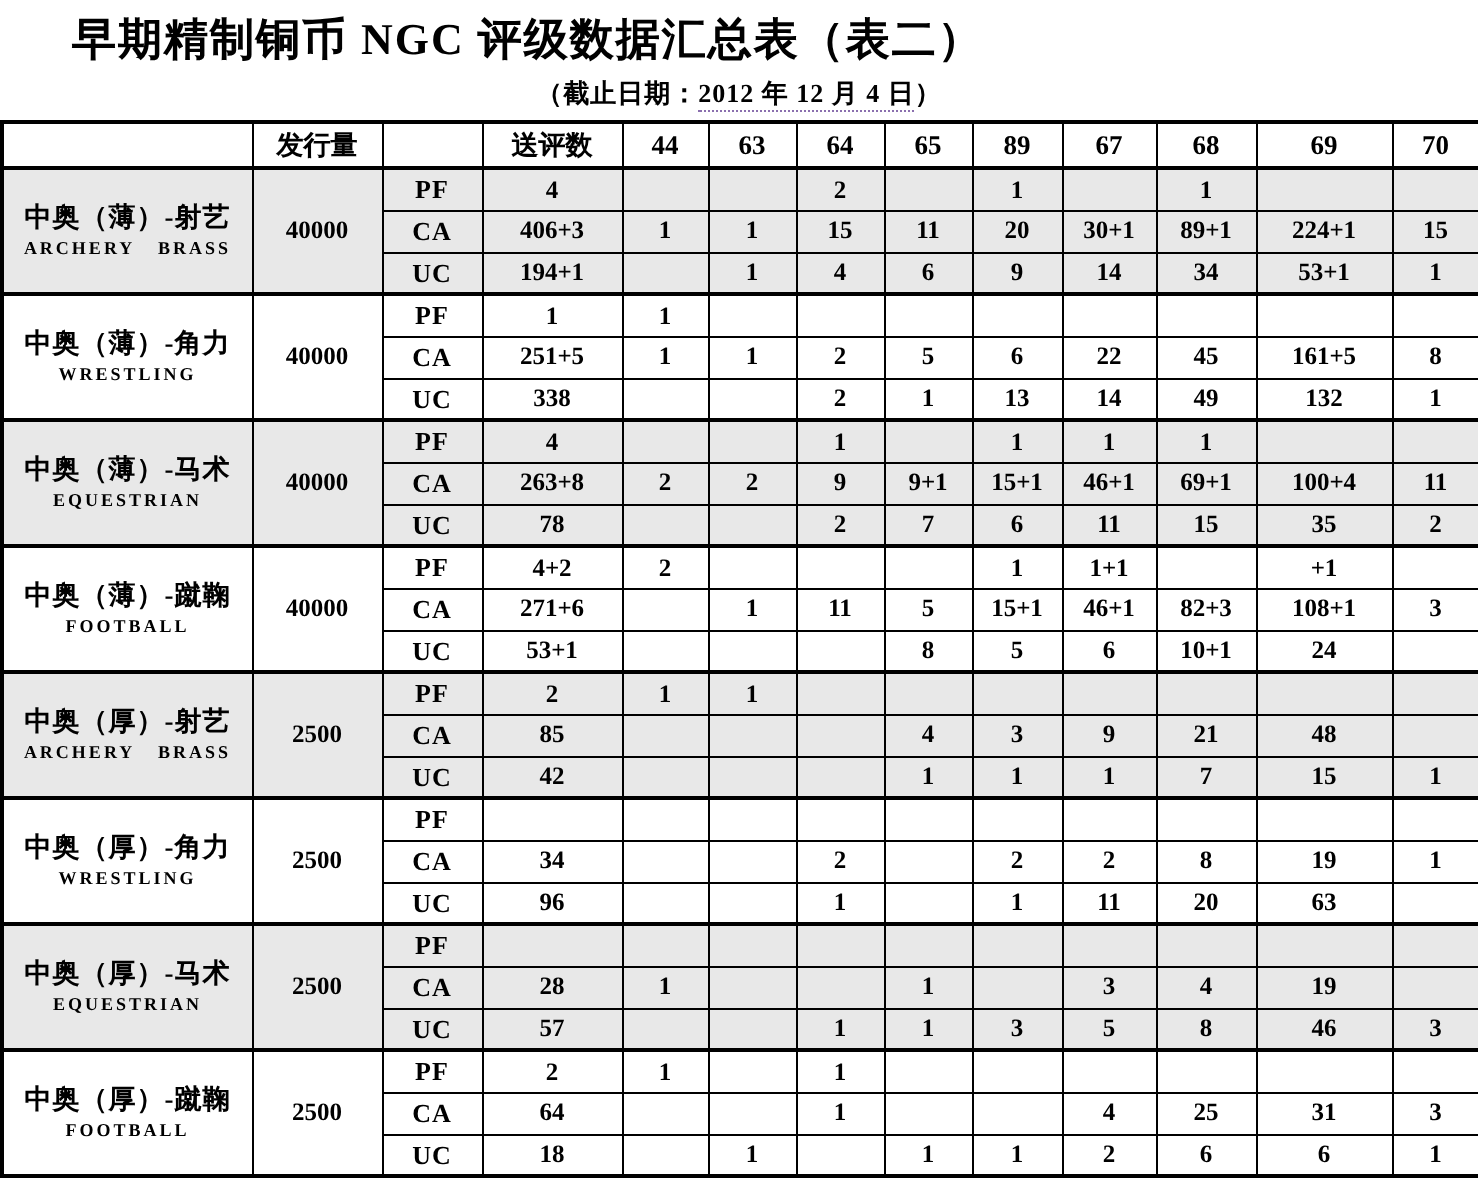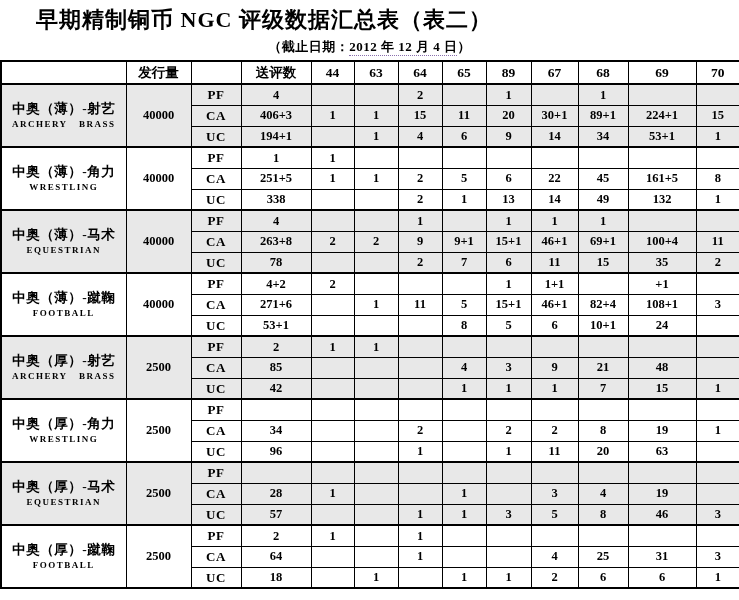--- a/index.html
+++ b/index.html
@@ -237,21 +237,21 @@
         </tr>
         <tr>
           <td class="type-cell">CA</td>
           <td>271+6</td>
           <td></td>
           <td>1</td>
           <td>11</td>
           <td>5</td>
           <td>15+1</td>
           <td>46+1</td>
-          <td>82+4</td>
+          <td>82+3</td>
           <td>108+1</td>
           <td>3</td>
         </tr>
         <tr>
           <td class="type-cell">UC</td>
           <td>53+1</td>
           <td></td>
           <td></td>
           <td></td>
           <td>8</td>

